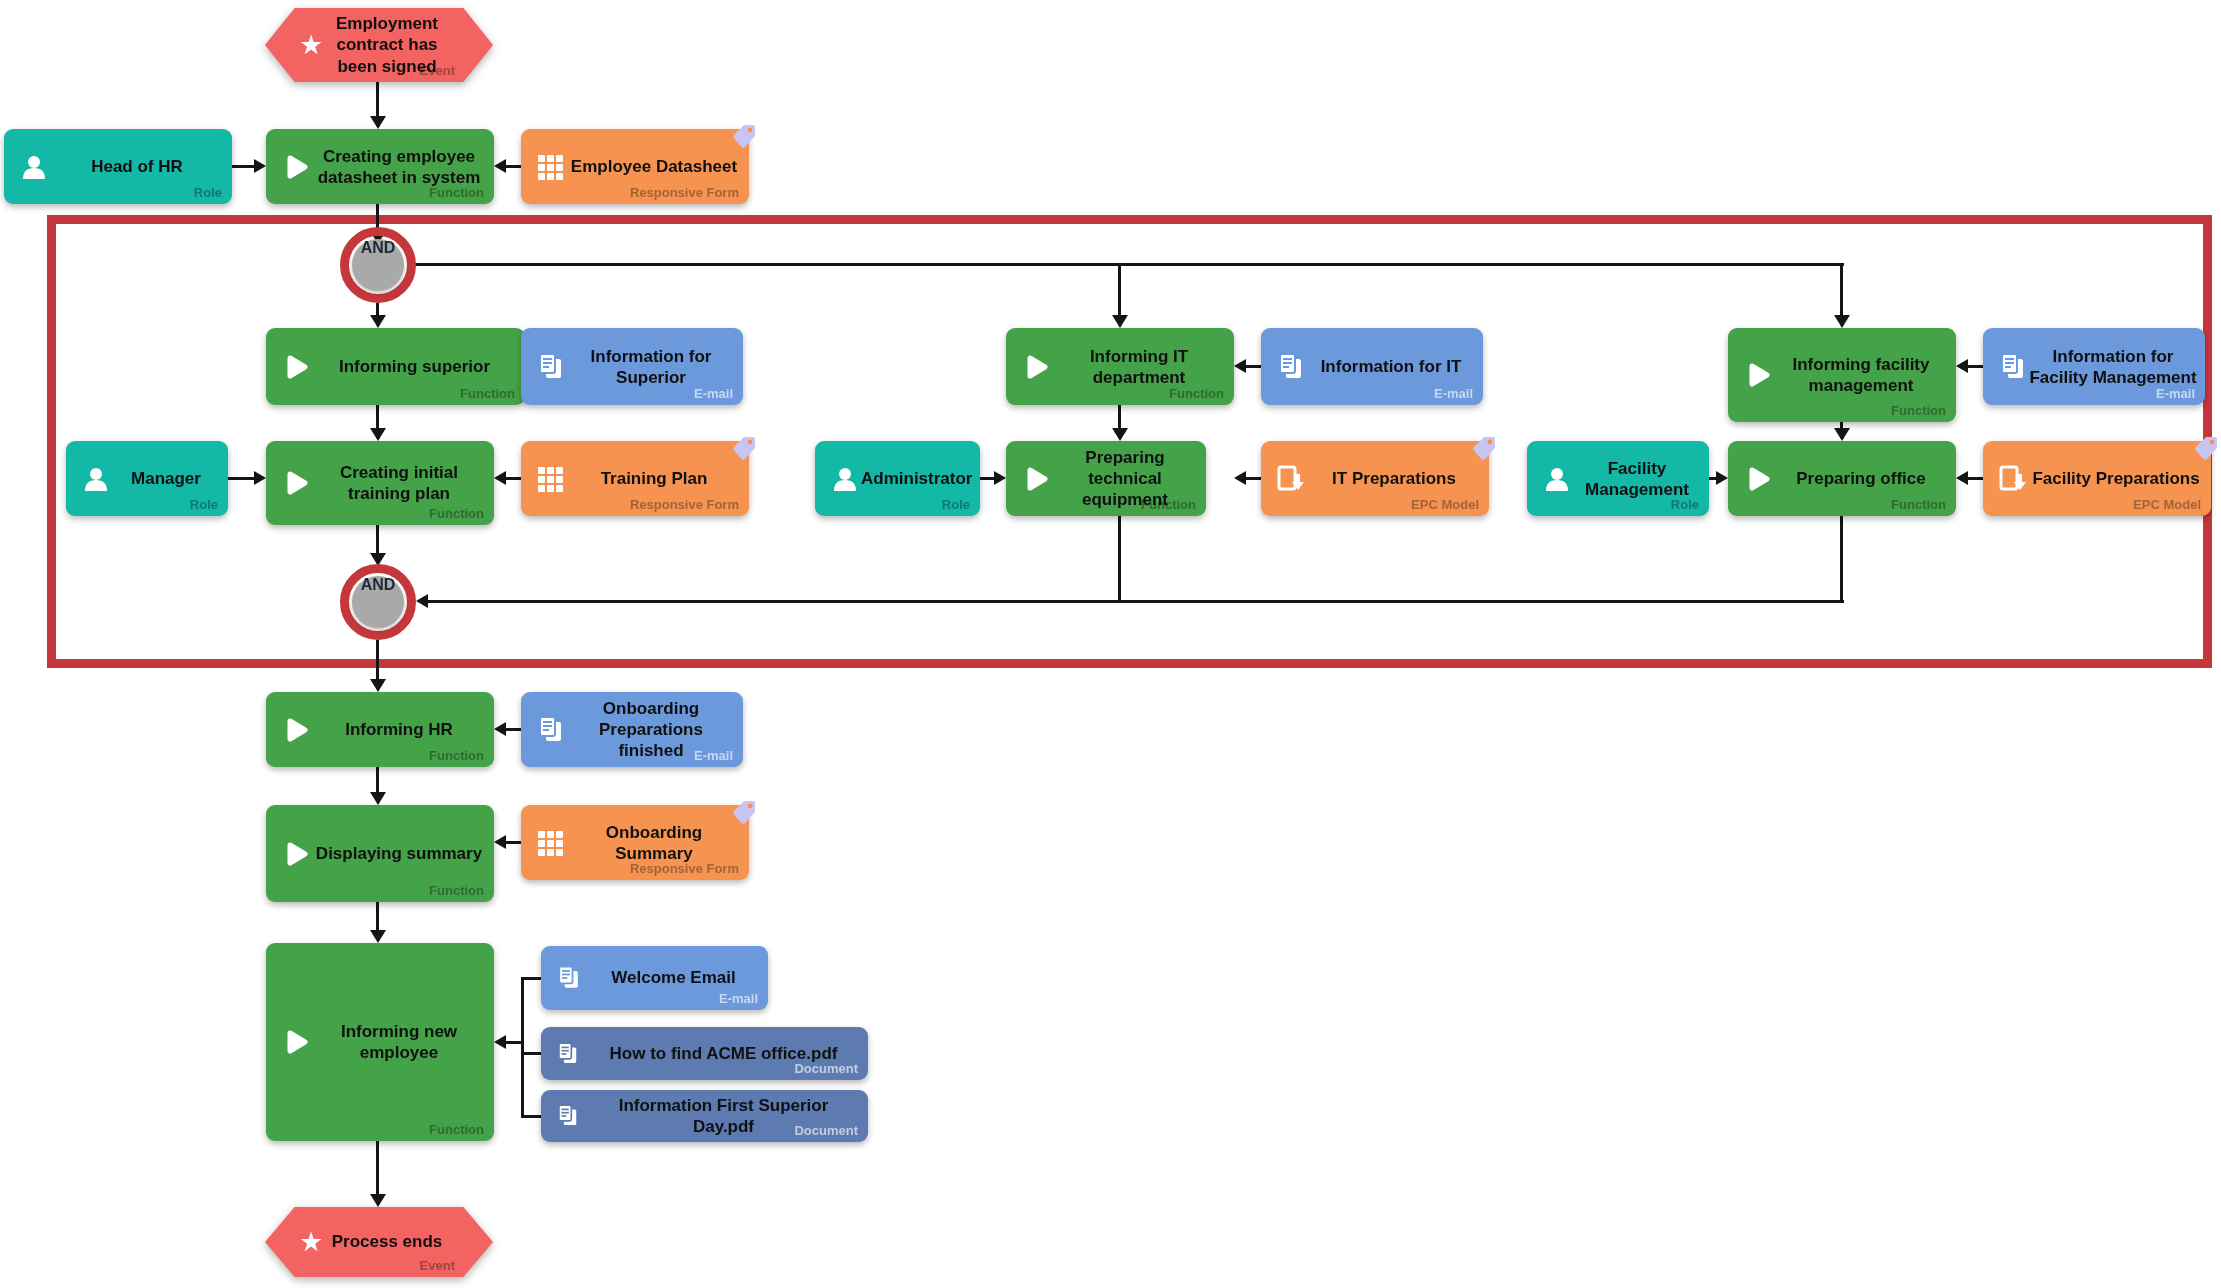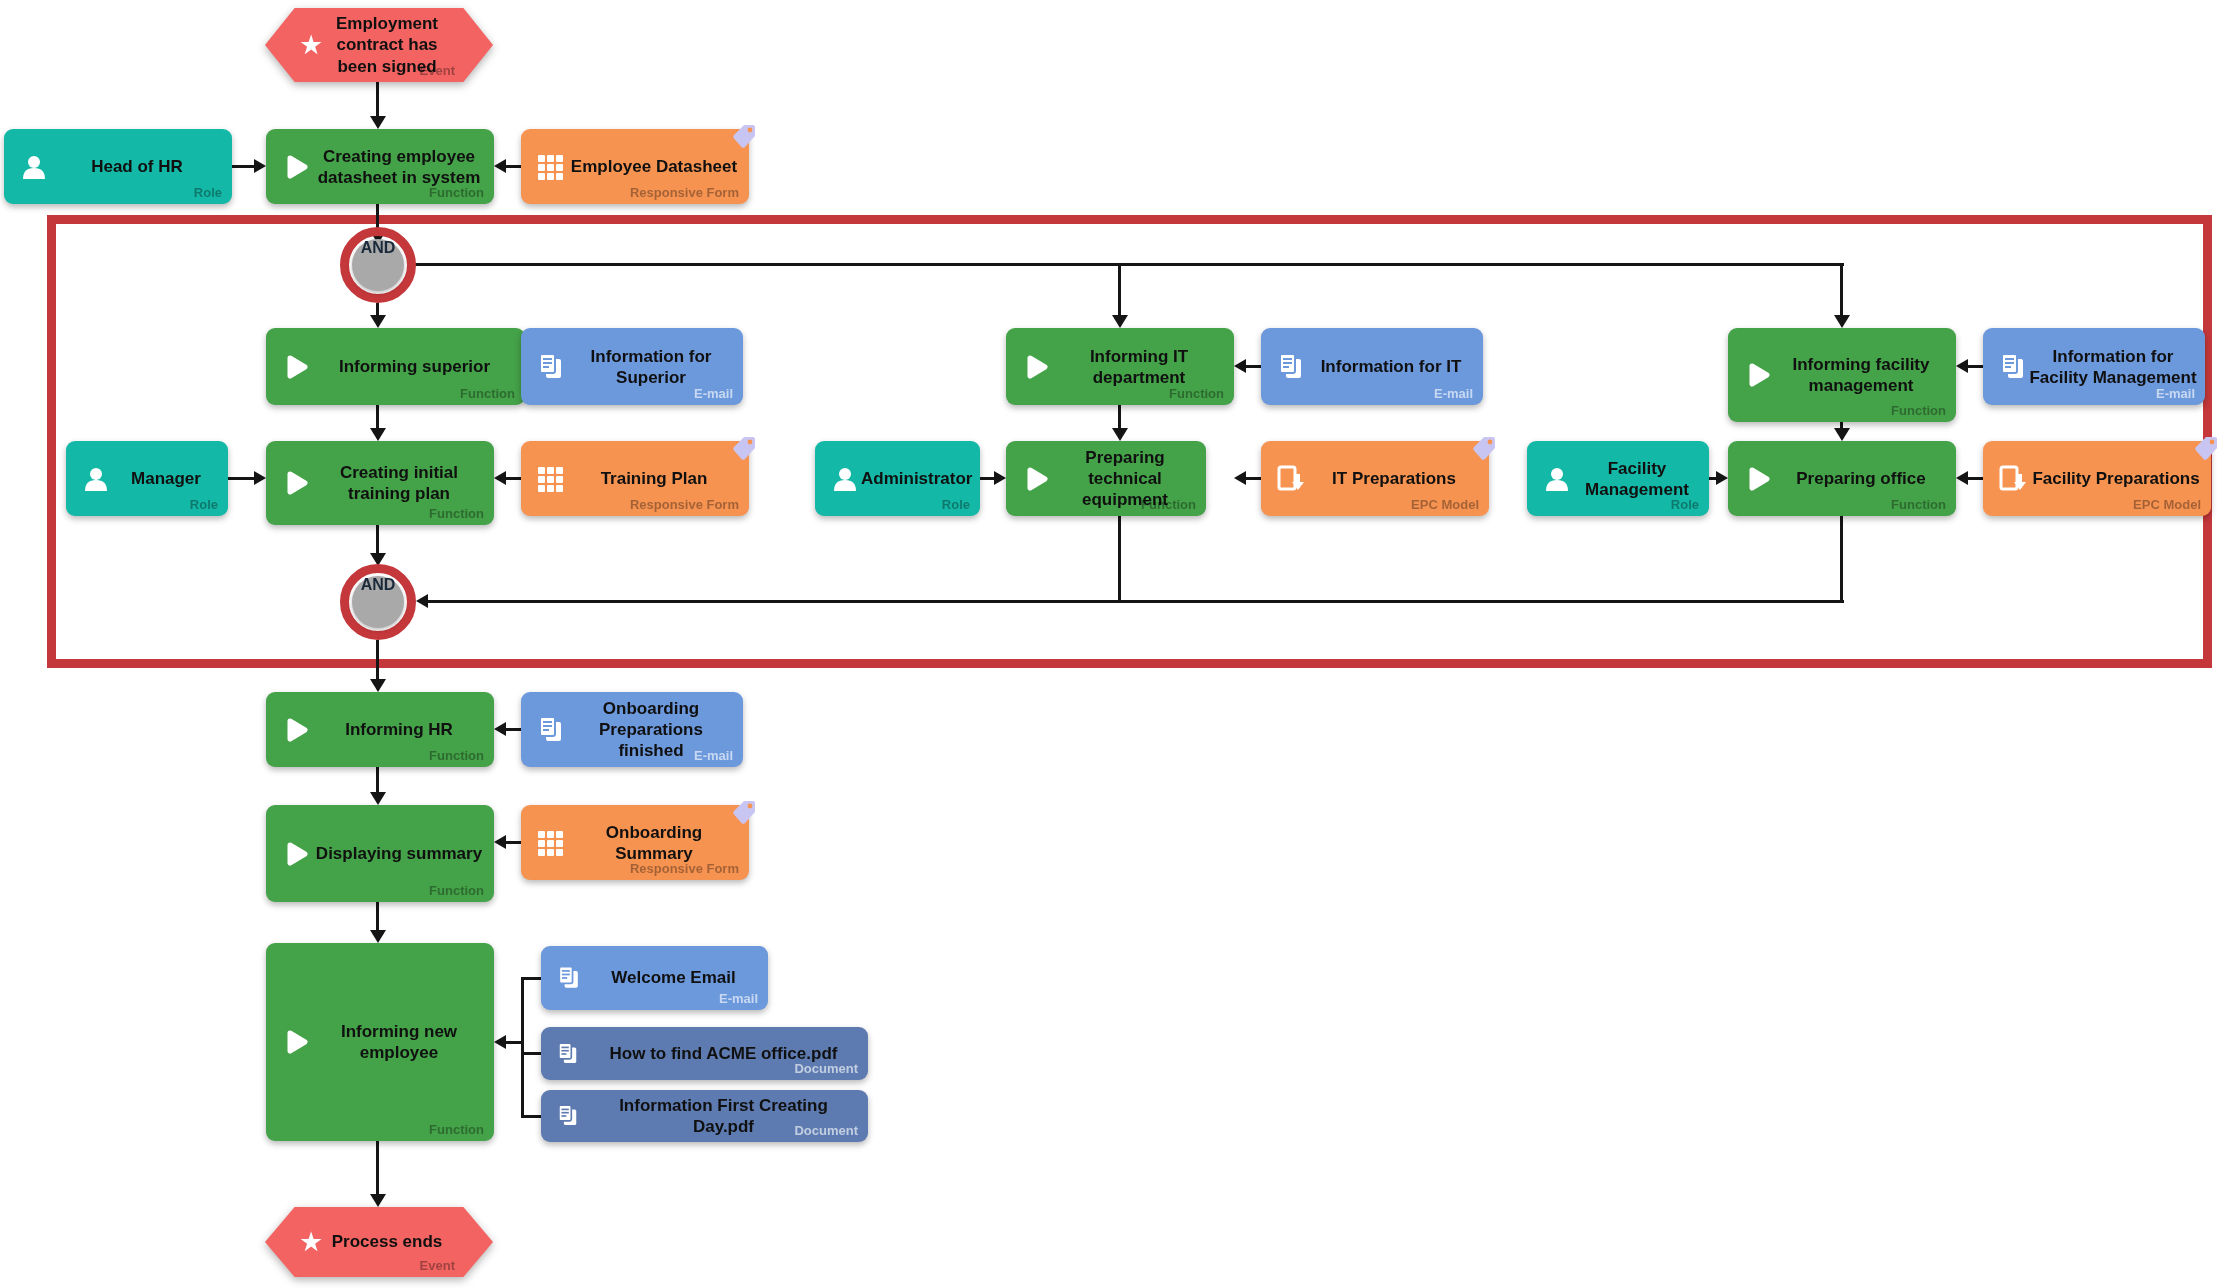--- a/index.html
+++ b/index.html
@@ -427,21 +427,21 @@
   <div class="node docu" style="left:541px;top:1090px;width:327px;height:52px">
     <svg class="ico" width="28" height="28" viewBox="0 0 34 34">
       <rect x="12" y="9" width="15" height="19" rx="2" fill="#fff"></rect>
       <rect x="6" y="4" width="15" height="19" rx="2" fill="#fff" stroke="#5d7bb0" stroke-width="2"></rect>
       <g stroke="#5d7bb0" stroke-width="2">
           <line x1="9" y1="9" x2="18" y2="9"></line>
           <line x1="9" y1="13" x2="18" y2="13"></line>
           <line x1="9" y1="17" x2="15" y2="17"></line>
         </g>
     </svg>
-    <div class="ttl">Information First Creating Day.pdf</div>
+    <div class="ttl">Information First Superior Day.pdf</div>
     <div class="lbl">Document</div>
   </div>
 
   <div class="evt-wrap" style="left:265px;top:1207px;width:228px;height:70px">
     <div class="evt">
       <span class="star">★</span>
       <div class="ttl">Process ends</div>
       <div class="lbl">Event</div>
     </div>
   </div>

